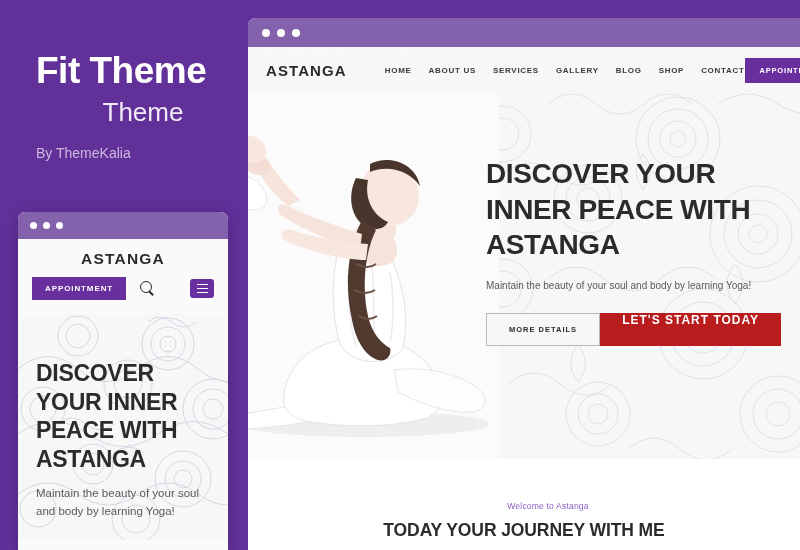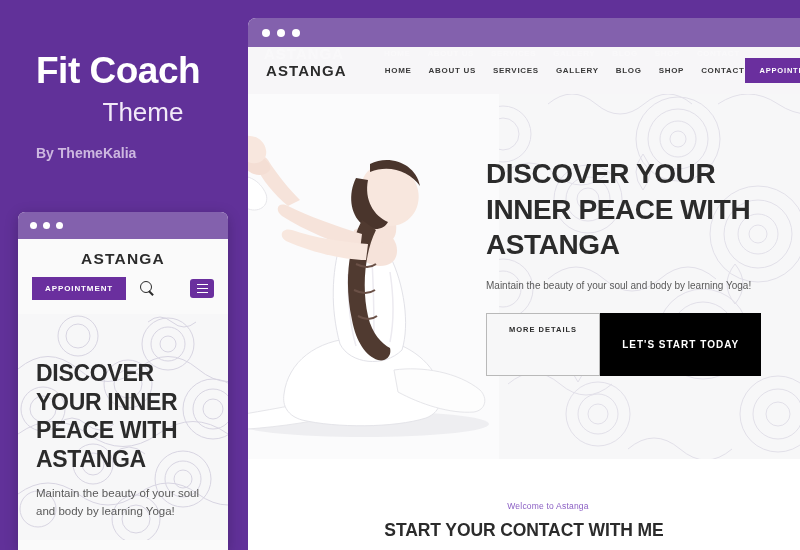--- a/index.html
+++ b/index.html
@@ -17,21 +17,21 @@
   }
   .theme-title{
     font-size:37px; font-weight:bold; color:#ffffff;
     letter-spacing:-.5px; line-height:1.02; white-space:nowrap;
   }
   .theme-sub{
     font-size:26px; font-weight:400; color:#f2eaf8;
     margin-top:8px; line-height:1.1;text-align:center;
   }
   .theme-by{
-    font-size:14px; font-weight:700; color:#cdb8e0;
+    font-size:14px; font-weight:400; color:#cdb8e0;
     margin-top:19px;
   }
 
   
   .mobile-frame{
     position:absolute; left:18px; top:212px; width:210px; height:338px;
     background:#ffffff; border-radius:7px 7px 0 0; overflow:hidden;
     box-shadow:0 3px 14px rgba(0,0,0,.22);
   }
   .mobile-titlebar{
@@ -139,23 +139,23 @@
   .hero-copy p{
     margin-top:17px; font-size:10px; color:#5a5a5a;
   }
   .hero-btns{ margin-top:22px; display:flex; }
   .btn-outline{
     border:1px solid #b9b9b9; background:#f7f7f8; color:#2b2b2b;
     font-size:7.5px; font-weight:bold; letter-spacing:1px;
     padding:11px 22px; white-space:nowrap;
   }
   .btn-solid{
-    background:#000000; color:#fff;
-    font-size:10px; font-weight:bold; letter-spacing:1px;
-    padding:26px 22px; white-space:nowrap;
+    background:#b91c1c; color:#fff;
+    font-size:12px; font-weight:bold; letter-spacing:1px;
+    padding:0 22px; white-space:nowrap;
   }
 
   
   .yoga-photo{
     position:absolute; left:-4px; top:0; width:255px; height:365px;
     z-index:2; overflow:hidden;
   }
 
   
   .welcome-sec{
@@ -168,21 +168,21 @@
     margin-top:9px; font-size:17.5px; font-weight:bold;
     color:#2b2b2b; letter-spacing:-.1px;
   }
 
   .mandala{ position:absolute; inset:0; z-index:1; pointer-events:none; }
 </style>
 </head>
 <body>
 
 <div class="left-panel">
-  <div class="theme-title">Fit Coach</div>
+  <div class="theme-title">Fit Theme</div>
   <div class="theme-sub">Theme</div>
   <div class="theme-by">By ThemeKalia</div>
 </div>
 
 <div class="mobile-frame">
   <div class="mobile-titlebar">
     <span class="dot"></span>
     <span class="dot"></span>
     <span class="dot"></span>
   </div>
@@ -370,16 +370,16 @@
       <p>Maintain the beauty of your soul and body by learning Yoga!</p>
       <div class="hero-btns">
         <div class="btn-outline">MORE DETAILS</div>
         <div class="btn-solid">LET'S START TODAY</div>
       </div>
     </div>
   </div>
 
   <div class="welcome-sec">
     <div class="welcome-kicker">Welcome to Astanga</div>
-    <div class="welcome-head">START YOUR CONTACT WITH ME</div>
+    <div class="welcome-head">TODAY YOUR JOURNEY WITH ME</div>
   </div>
 
 </div>
 
 </body></html>

